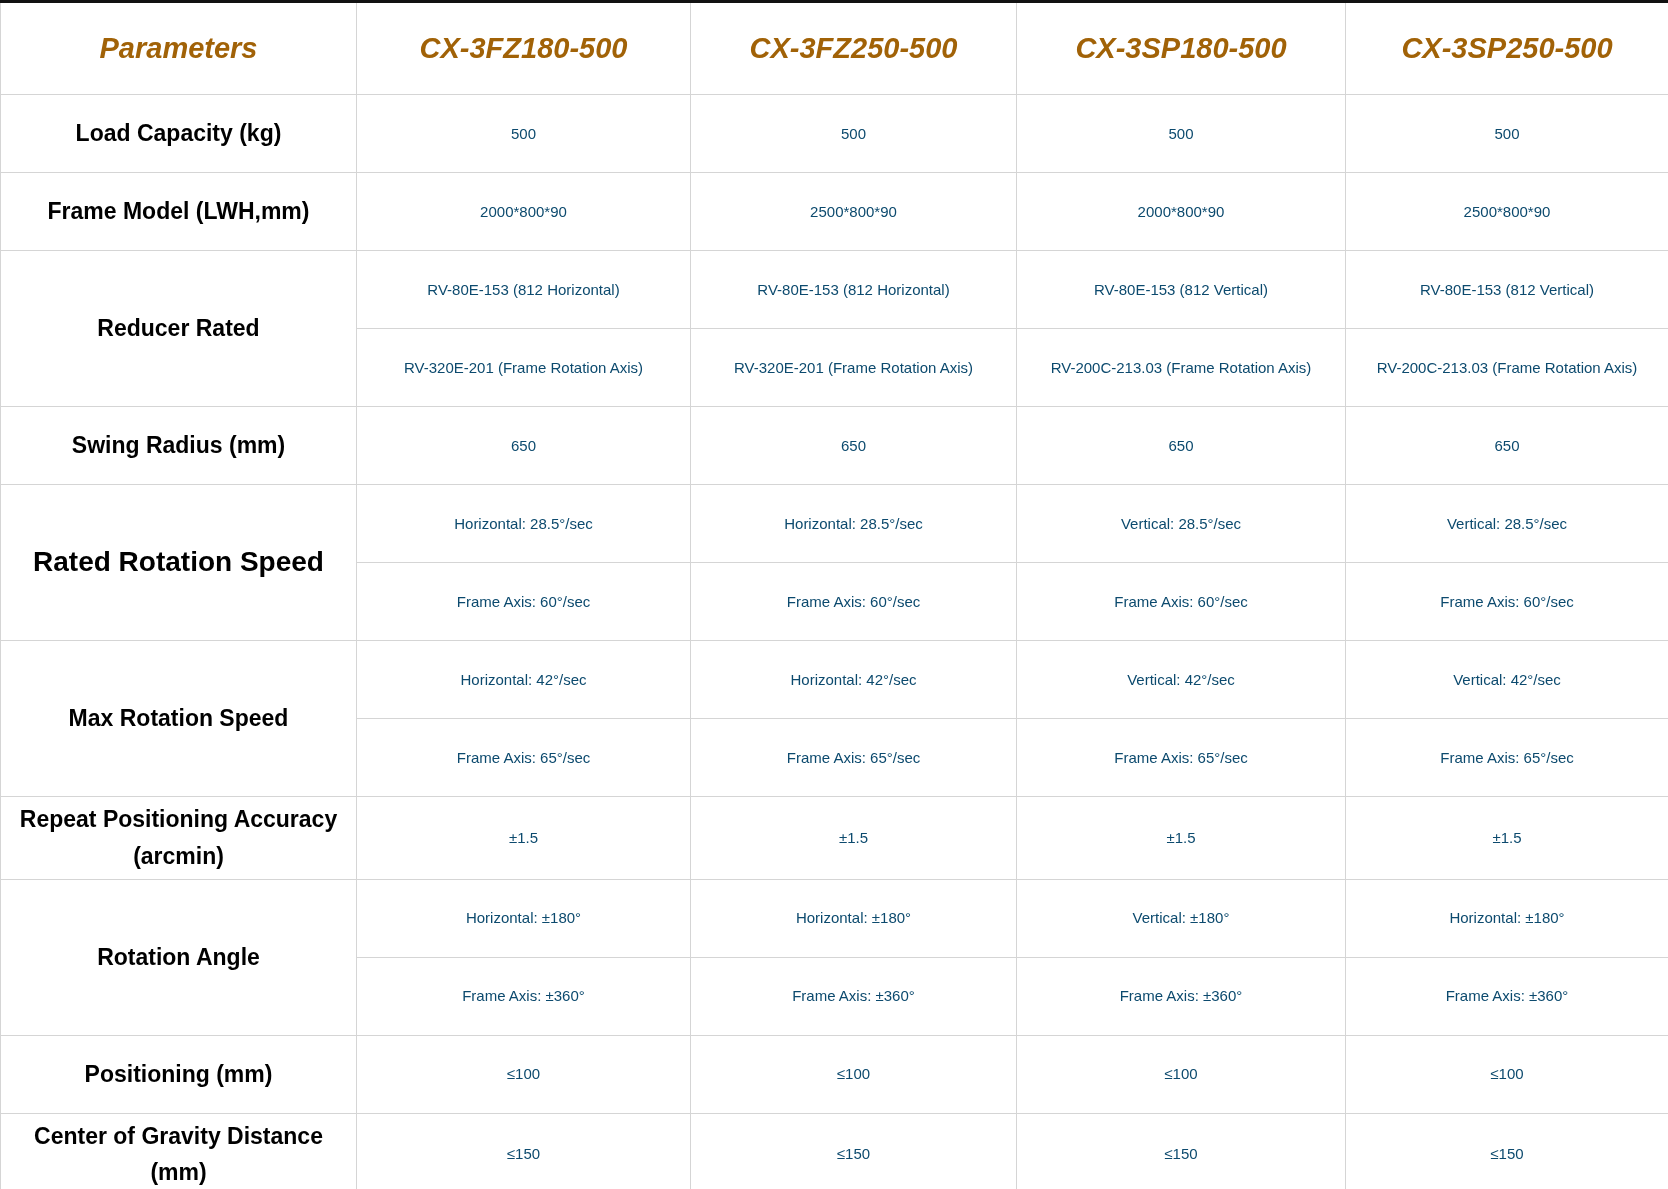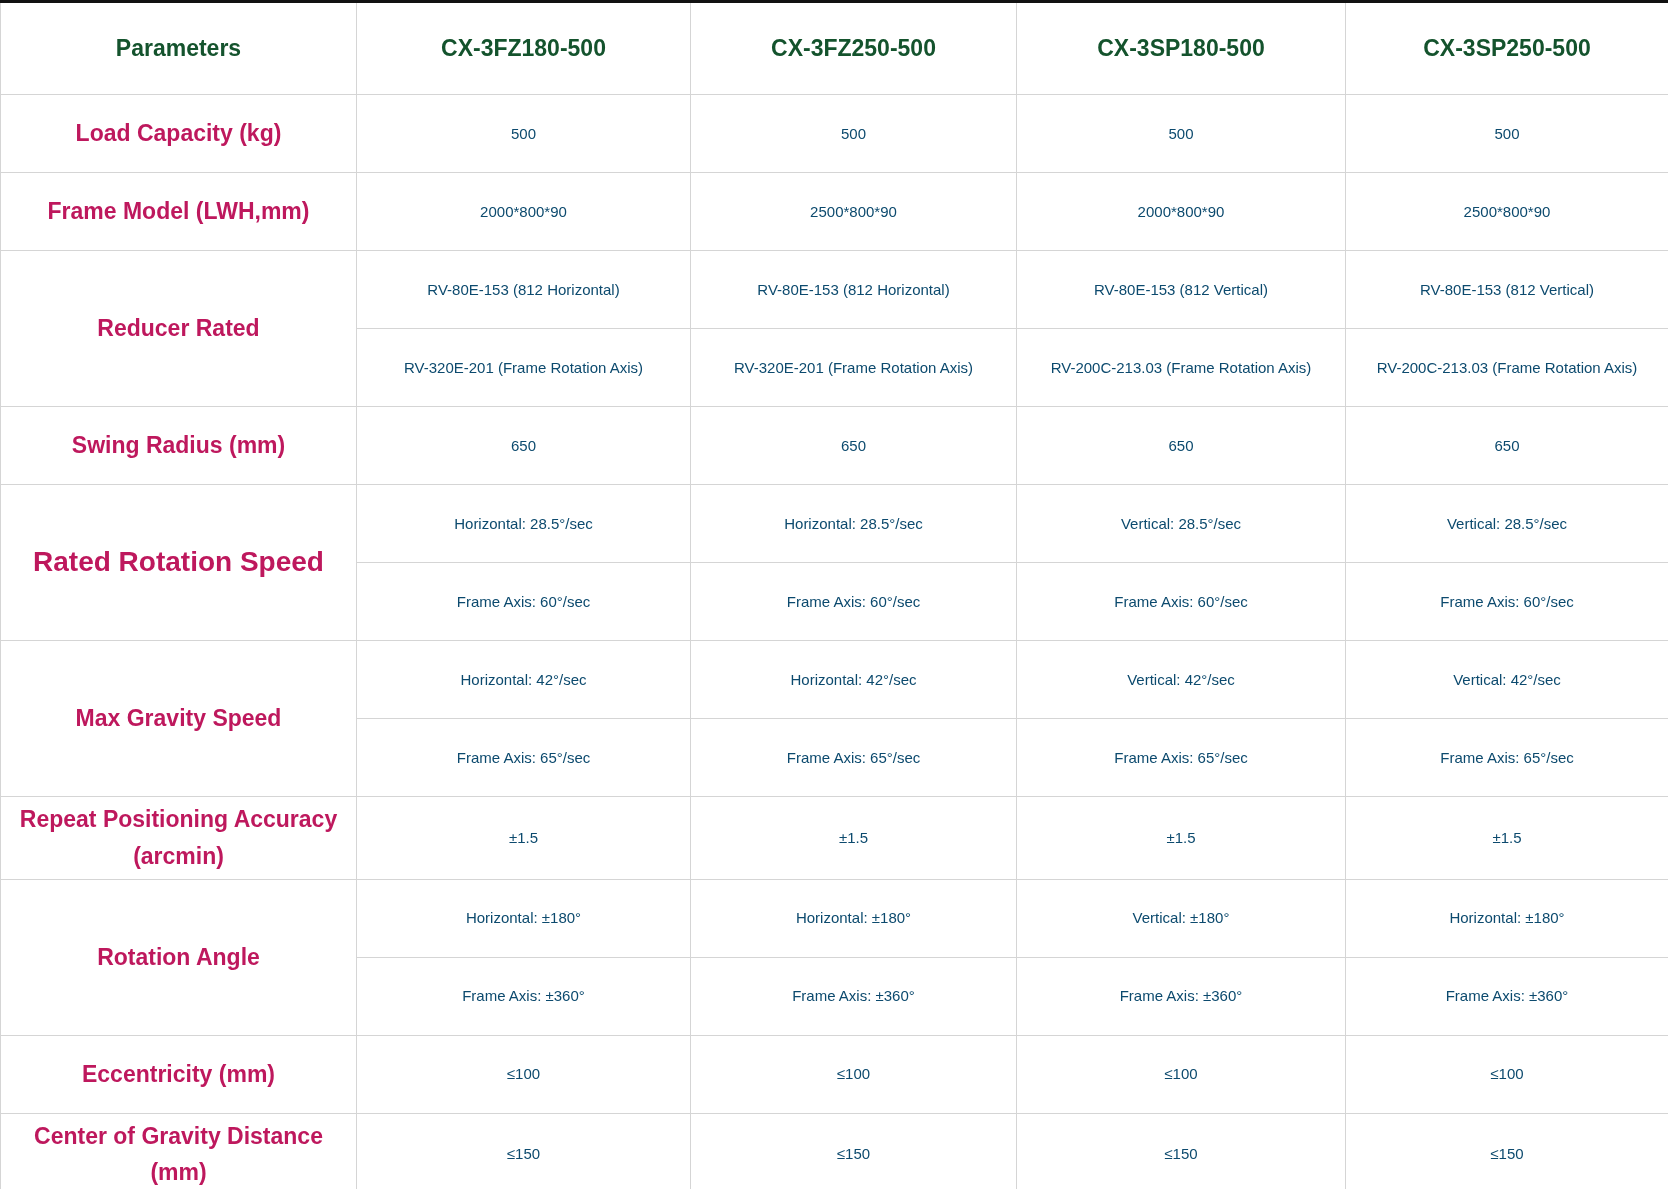--- a/index.html
+++ b/index.html
@@ -25,27 +25,28 @@
     text-align: center;
     vertical-align: middle;
     padding: 4px 14px;
     line-height: 1.6;
     overflow: hidden;
   }
   .spec-table thead tr { height: 93px; }
   .spec-table tbody tr { height: 78px; }
   .header-cell {
     font-weight: bold;
-    font-size: 23px;
-    color: #14532d;
+    font-size: 29px;
+    color: #a16207;
+    font-style: italic;
   }
   .param-cell {
     font-weight: bold;
     font-size: 23px;
-    color: #be185d;
+    color: #000000;
   }
   .param-cell.emphasis {
     font-size: 28px;
     text-align: center;
   }
   .value-cell {
     font-weight: normal;
     font-size: 15px;
     color: #0c4a6e;
   }
@@ -112,21 +113,21 @@
         <td class="value-cell">Vertical: 28.5°/sec</td>
         <td class="value-cell">Vertical: 28.5°/sec</td>
       </tr>
       <tr>
         <td class="value-cell">Frame Axis: 60°/sec</td>
         <td class="value-cell">Frame Axis: 60°/sec</td>
         <td class="value-cell">Frame Axis: 60°/sec</td>
         <td class="value-cell">Frame Axis: 60°/sec</td>
       </tr>
       <tr>
-        <th class="param-cell" rowspan="2">Max Gravity Speed</th>
+        <th class="param-cell" rowspan="2">Max Rotation Speed</th>
         <td class="value-cell">Horizontal: 42°/sec</td>
         <td class="value-cell">Horizontal: 42°/sec</td>
         <td class="value-cell">Vertical: 42°/sec</td>
         <td class="value-cell">Vertical: 42°/sec</td>
       </tr>
       <tr>
         <td class="value-cell">Frame Axis: 65°/sec</td>
         <td class="value-cell">Frame Axis: 65°/sec</td>
         <td class="value-cell">Frame Axis: 65°/sec</td>
         <td class="value-cell">Frame Axis: 65°/sec</td>
@@ -145,21 +146,21 @@
         <td class="value-cell">Vertical: ±180°</td>
         <td class="value-cell">Horizontal: ±180°</td>
       </tr>
       <tr>
         <td class="value-cell">Frame Axis: ±360°</td>
         <td class="value-cell">Frame Axis: ±360°</td>
         <td class="value-cell">Frame Axis: ±360°</td>
         <td class="value-cell">Frame Axis: ±360°</td>
       </tr>
       <tr>
-        <th class="param-cell">Eccentricity (mm)</th>
+        <th class="param-cell">Positioning (mm)</th>
         <td class="value-cell">≤100</td>
         <td class="value-cell">≤100</td>
         <td class="value-cell">≤100</td>
         <td class="value-cell">≤100</td>
       </tr>
       <tr>
         <th class="param-cell">Center of Gravity Distance (mm)</th>
         <td class="value-cell">≤150</td>
         <td class="value-cell">≤150</td>
         <td class="value-cell">≤150</td>

